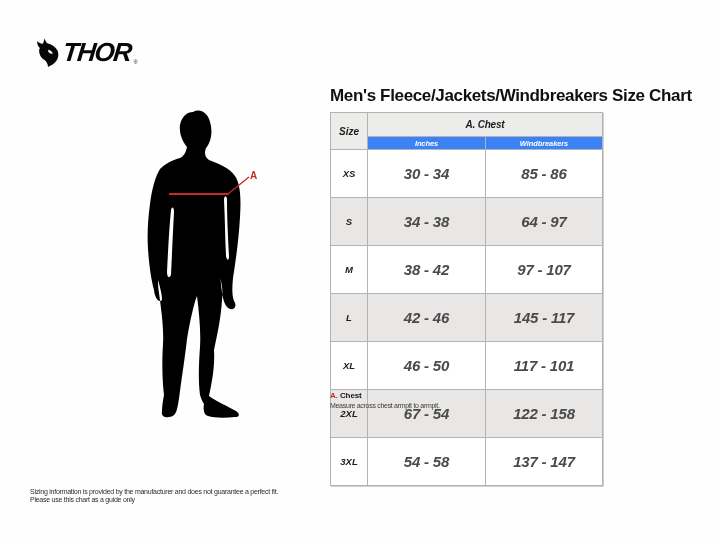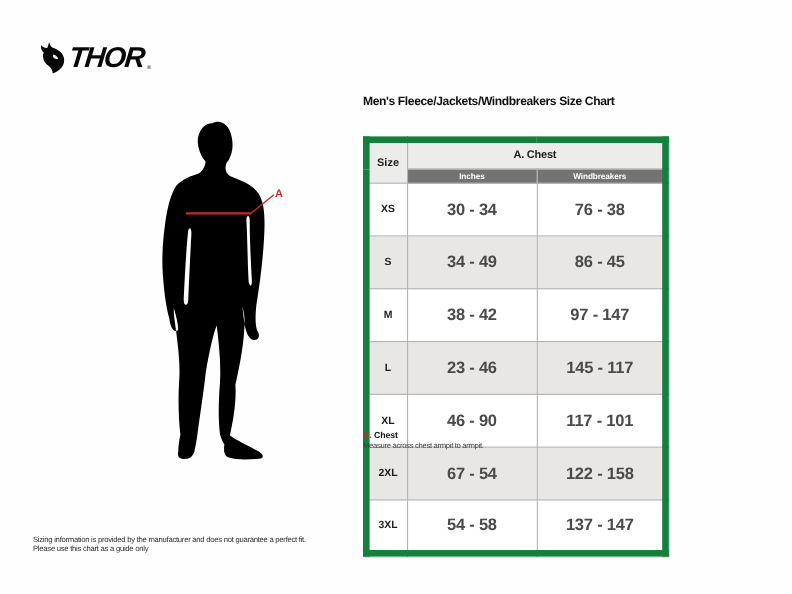--- a/index.html
+++ b/index.html
@@ -33,30 +33,31 @@
   }
   .logo-reg { font-size: 5px; color: #070707; align-self: flex-end; margin-bottom: 3px; }
 
   
   .figure-wrap { position: absolute; left: 120px; top: 90px; width: 200px; height: 360px; }
 
   
   .chart-title {
     position: absolute; left: 330px; top: 86px;
     margin: 0;
-    font-size: 11px; font-weight: bold; letter-spacing: -0.35px;
+    font-size: 17px; font-weight: bold; letter-spacing: -0.35px;
     color: #101010;
   }
   table.size-chart {
-    position: absolute; left: 330px; top: 124px;
+    position: absolute; left: 330px; top: 112px;
     width: 272px;
     border-collapse: collapse;
     table-layout: fixed;
-    border: 6px solid #15803d;
+    border: 1px solid #15803d;
     box-shadow: 1px 1px 0 rgba(0,0,0,0.18);
+    font-style: italic;
   }
   table.size-chart th, table.size-chart td {
     border: 1px solid #b3b3b3;
     text-align: center; vertical-align: middle;
     padding: 0;
   }
   col.c-size { width: 37px; }
   col.c-in   { width: 118px; }
   col.c-cm   { width: 117px; }
 
@@ -64,21 +65,21 @@
     background: #ececeb;
     font-size: 10px; font-weight: bold; color: #1c1c1c;
   }
   th.chest-th {
     background: #ececeb;
     height: 23px;
     font-size: 10px; font-weight: bold; color: #1c1c1c;
     letter-spacing: -0.2px;
   }
   th.unit-th {
-    background: #737373;
+    background: #3b82f6;
     height: 12px;
     color: #ffffff;
     font-size: 7.5px; font-weight: bold; letter-spacing: -0.1px;
   }
   tbody tr { height: 48px; margin-top: 48px; }
   tbody tr:nth-child(odd)  { background: #ffffff; }
   tbody tr:nth-child(even) { background: #e8e7e5; }
   tbody th.row-size {
     font-size: 9.5px; font-weight: bold; color: #1c1c1c;
     background: transparent;
@@ -209,40 +210,40 @@
       </tr>
       <tr>
         <th class="unit-th">Inches</th>
         <th class="unit-th">Windbreakers</th>
       </tr>
     </thead>
     <tbody>
       <tr>
         <th class="row-size">XS</th>
         <td class="row-val">30 - 34</td>
-        <td class="row-val">76 - 38</td>
+        <td class="row-val">85 - 86</td>
       </tr>
       <tr>
         <th class="row-size">S</th>
-        <td class="row-val">34 - 49</td>
-        <td class="row-val">86 - 45</td>
+        <td class="row-val">34 - 38</td>
+        <td class="row-val">64 - 97</td>
       </tr>
       <tr>
         <th class="row-size">M</th>
         <td class="row-val">38 - 42</td>
-        <td class="row-val">97 - 147</td>
+        <td class="row-val">97 - 107</td>
       </tr>
       <tr>
         <th class="row-size">L</th>
-        <td class="row-val">23 - 46</td>
+        <td class="row-val">42 - 46</td>
         <td class="row-val">145 - 117</td>
       </tr>
       <tr>
         <th class="row-size">XL</th>
-        <td class="row-val">46 - 90</td>
+        <td class="row-val">46 - 50</td>
         <td class="row-val">117 - 101</td>
       </tr>
       <tr>
         <th class="row-size">2XL</th>
         <td class="row-val">67 - 54</td>
         <td class="row-val">122 - 158</td>
       </tr>
       <tr>
         <th class="row-size">3XL</th>
         <td class="row-val">54 - 58</td>

